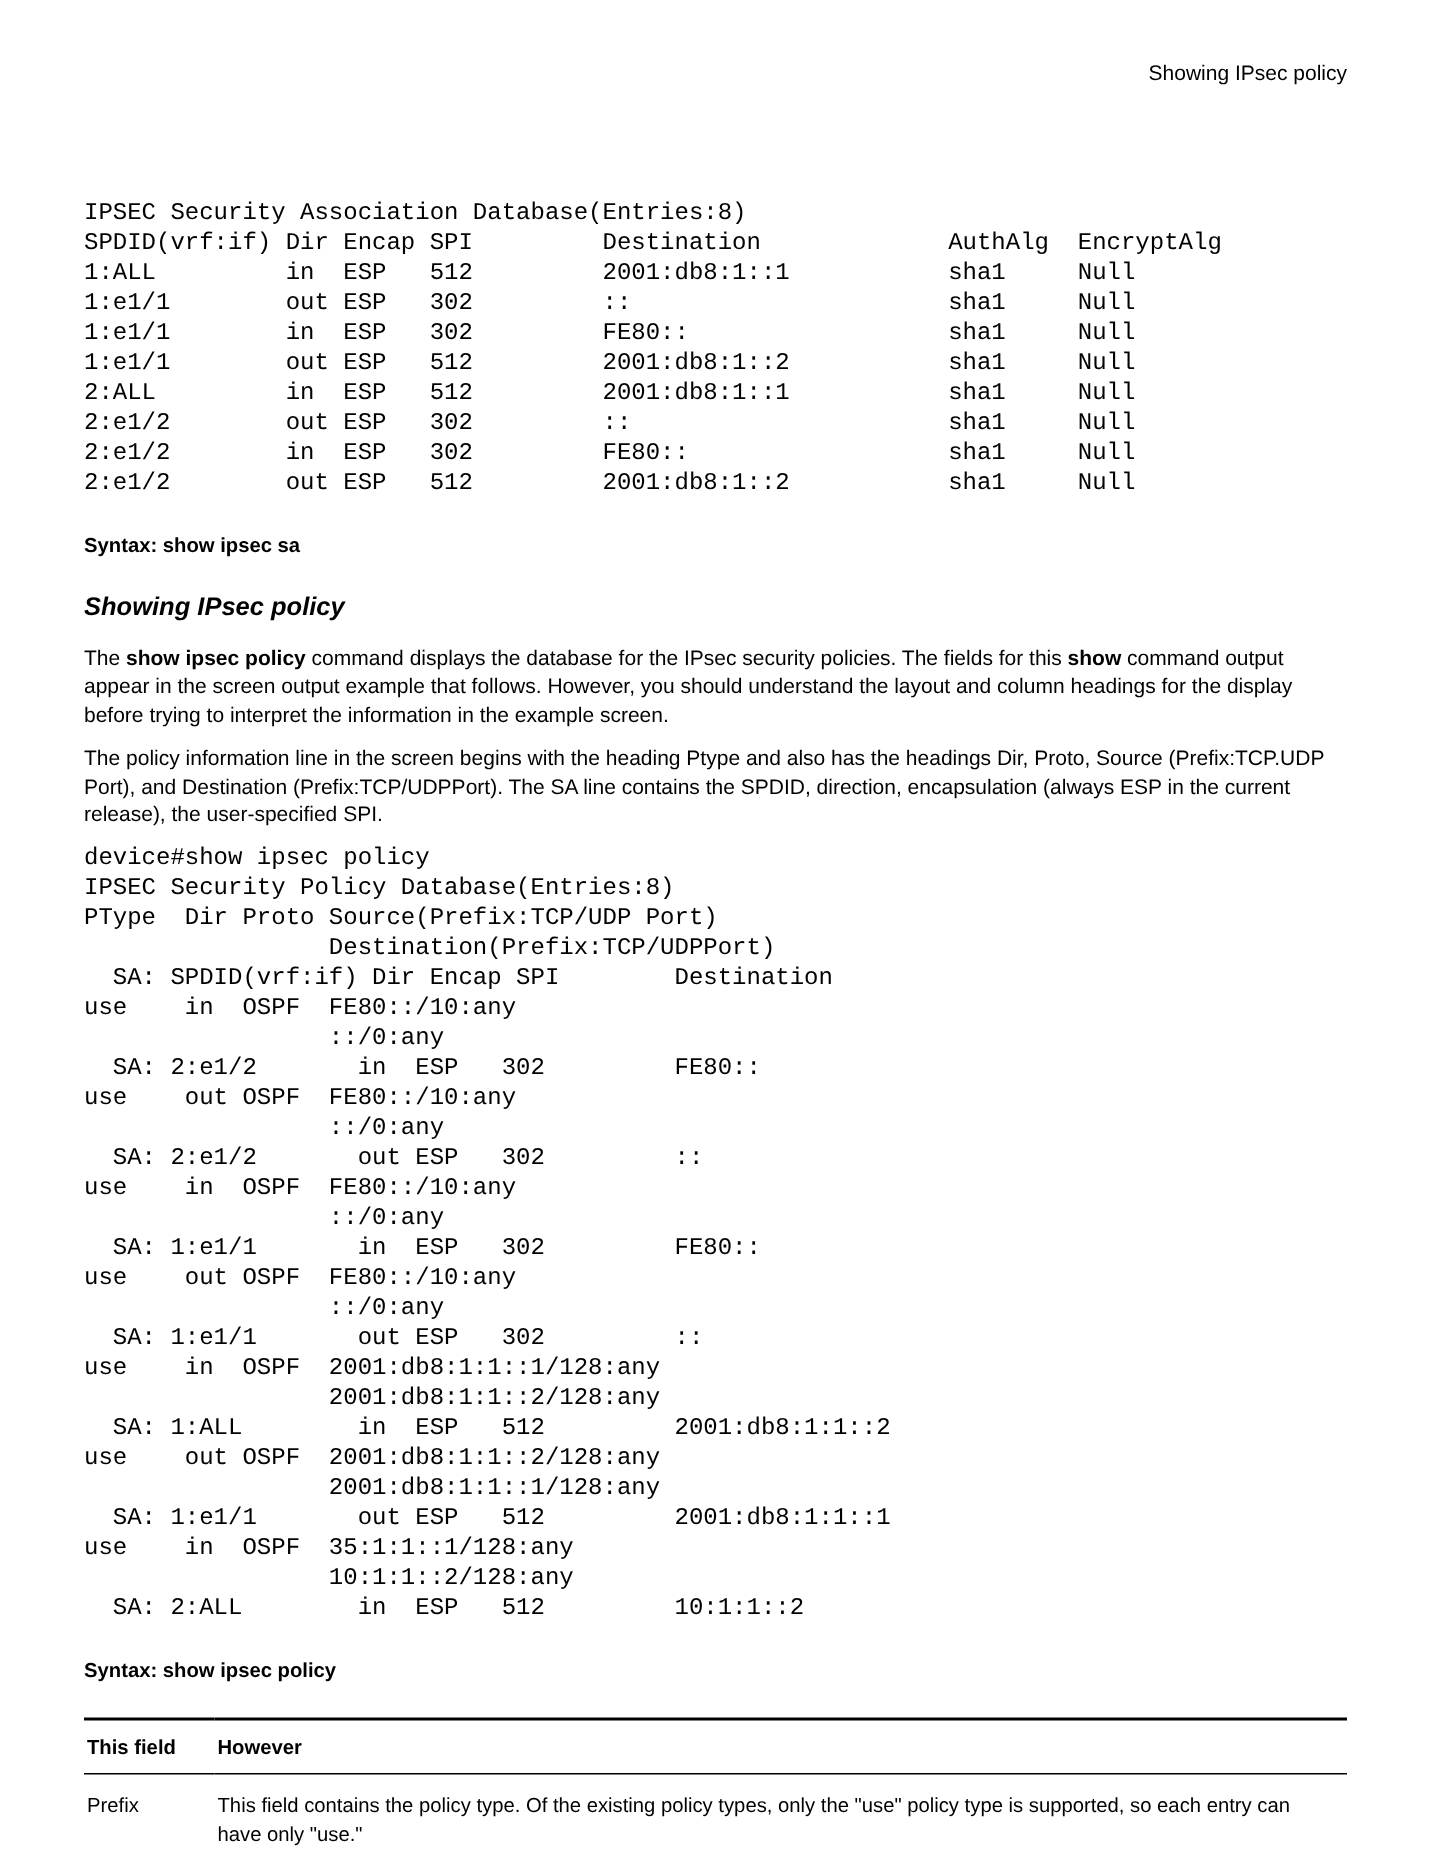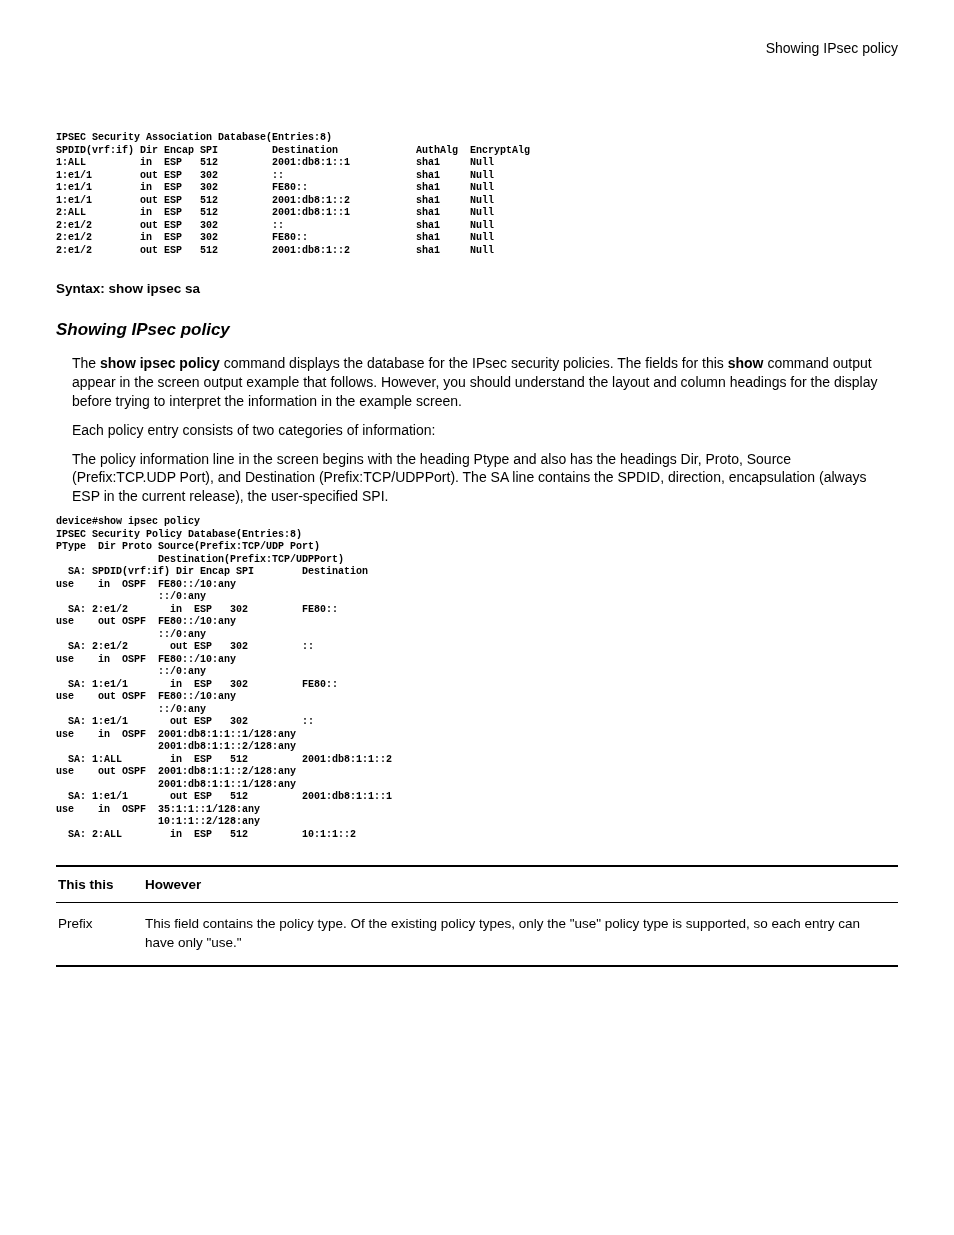--- a/index.html
+++ b/index.html
@@ -14,41 +14,40 @@
     padding: 40px 56px 40px 56px;
   }
   .top-right {
     text-align: right;
     font-size: 14px;
     color: #000;
     margin-bottom: 76px;
   }
   .code-block {
     font-family: "Courier New", Courier, monospace;
-    font-size: 10px;
+    font-size: 16px;
     white-space: pre;
     line-height: 1.25;
     margin: 0 0 24px 0;
-    font-weight: bold;
   }
   .syntax-line {
     font-weight: bold;
     font-size: 13.5px;
     margin: 10px 0 24px 0;
   }
   .section-heading {
     font-style: italic;
     font-weight: bold;
     font-size: 17px;
     margin: 20px 0 14px 0;
   }
   p {
     font-size: 14px;
     line-height: 1.35;
-    margin: 10px 16px;
+    margin: 10px 0;
   }
   .cmd {
     font-weight: bold;
   }
   ul {
     margin: 6px 0 14px 0;
     padding-left: 20px;
   }
   ul li {
     font-size: 14px;
@@ -105,21 +104,20 @@
 2:e1/2        out ESP   512         2001:db8:1::2           sha1     Null</pre>
 
   <div class="syntax-line">Syntax: show ipsec sa</div>
 
   <div class="section-heading">Showing IPsec policy</div>
 
   <p>
     <span>The </span><span class="cmd">show ipsec policy</span><span> command displays the database for the IPsec security policies. The fields for this </span><span class="cmd">show</span><span> command output appear in the screen output example that follows. However, you should understand the layout and column headings for the display before trying to interpret the information in the example screen.</span>
   </p>
 
-  <p>Each policy entry consists of two categories of information:</p>
 
 
   <p>The policy information line in the screen begins with the heading Ptype and also has the headings Dir, Proto, Source (Prefix:TCP.UDP Port), and Destination (Prefix:TCP/UDPPort). The SA line contains the SPDID, direction, encapsulation (always ESP in the current release), the user-specified SPI.</p>
 
   <pre class="code-block">device#show ipsec policy
 IPSEC Security Policy Database(Entries:8)
 PType  Dir Proto Source(Prefix:TCP/UDP Port)
                  Destination(Prefix:TCP/UDPPort)
   SA: SPDID(vrf:if) Dir Encap SPI        Destination
 use    in  OSPF  FE80::/10:any
@@ -137,26 +135,27 @@
 use    in  OSPF  2001:db8:1:1::1/128:any
                  2001:db8:1:1::2/128:any
   SA: 1:ALL        in  ESP   512         2001:db8:1:1::2
 use    out OSPF  2001:db8:1:1::2/128:any
                  2001:db8:1:1::1/128:any
   SA: 1:e1/1       out ESP   512         2001:db8:1:1::1
 use    in  OSPF  35:1:1::1/128:any
                  10:1:1::2/128:any
   SA: 2:ALL        in  ESP   512         10:1:1::2</pre>
 
+  <div class="syntax-line">Syntax: show ipsec policy</div>
 
 
   <table class="desc">
     <thead>
       <tr>
-        <th>This this</th>
+        <th>This field</th>
         <th>However</th>
       </tr>
     </thead>
     <tbody>
       <tr>
         <td class="field">Prefix</td>
         <td>This field contains the policy type. Of the existing policy types, only the "use" policy type is supported, so each entry can have only "use."</td>
       </tr>
     </tbody>
   </table>

